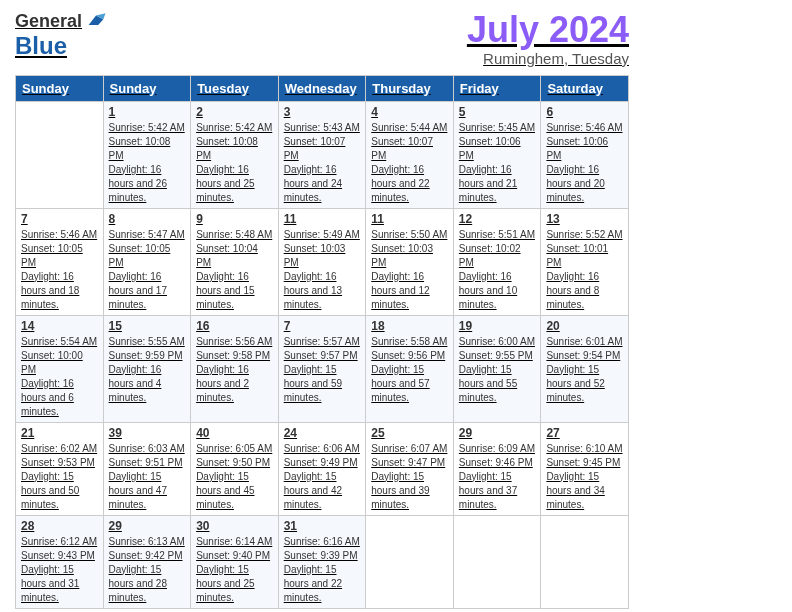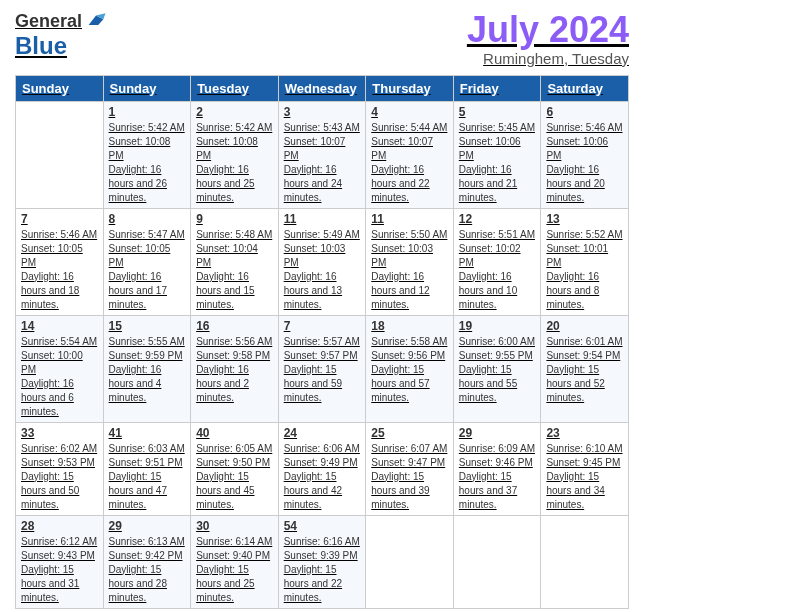--- a/index.html
+++ b/index.html
@@ -259,27 +259,27 @@
           </td>
           <td>
             <span class="day-number">20</span>
           <div class="day-info">
             Sunrise: 6:01 AM<br>Sunset: 9:54 PM<br>Daylight: 15 hours and 52 minutes.
           </div>
           </td>
         </tr>
         <tr>
           <td>
-            <span class="day-number">33</span>
+            <span class="day-number">21</span>
           <div class="day-info">
             Sunrise: 6:02 AM<br>Sunset: 9:53 PM<br>Daylight: 15 hours and 50 minutes.
           </div>
           </td>
           <td>
-            <span class="day-number">41</span>
+            <span class="day-number">39</span>
           <div class="day-info">
             Sunrise: 6:03 AM<br>Sunset: 9:51 PM<br>Daylight: 15 hours and 47 minutes.
           </div>
           </td>
           <td>
             <span class="day-number">40</span>
           <div class="day-info">
             Sunrise: 6:05 AM<br>Sunset: 9:50 PM<br>Daylight: 15 hours and 45 minutes.
           </div>
           </td>
@@ -295,21 +295,21 @@
             Sunrise: 6:07 AM<br>Sunset: 9:47 PM<br>Daylight: 15 hours and 39 minutes.
           </div>
           </td>
           <td>
             <span class="day-number">29</span>
           <div class="day-info">
             Sunrise: 6:09 AM<br>Sunset: 9:46 PM<br>Daylight: 15 hours and 37 minutes.
           </div>
           </td>
           <td>
-            <span class="day-number">23</span>
+            <span class="day-number">27</span>
           <div class="day-info">
             Sunrise: 6:10 AM<br>Sunset: 9:45 PM<br>Daylight: 15 hours and 34 minutes.
           </div>
           </td>
         </tr>
         <tr>
           <td>
             <span class="day-number">28</span>
           <div class="day-info">
             Sunrise: 6:12 AM<br>Sunset: 9:43 PM<br>Daylight: 15 hours and 31 minutes.
@@ -321,21 +321,21 @@
             Sunrise: 6:13 AM<br>Sunset: 9:42 PM<br>Daylight: 15 hours and 28 minutes.
           </div>
           </td>
           <td>
             <span class="day-number">30</span>
           <div class="day-info">
             Sunrise: 6:14 AM<br>Sunset: 9:40 PM<br>Daylight: 15 hours and 25 minutes.
           </div>
           </td>
           <td>
-            <span class="day-number">54</span>
+            <span class="day-number">31</span>
           <div class="day-info">
             Sunrise: 6:16 AM<br>Sunset: 9:39 PM<br>Daylight: 15 hours and 22 minutes.
           </div>
           </td>
           <td class="empty-cell"></td>
           <td class="empty-cell"></td>
           <td class="empty-cell"></td>
         </tr>
       </tbody>
   </table>

